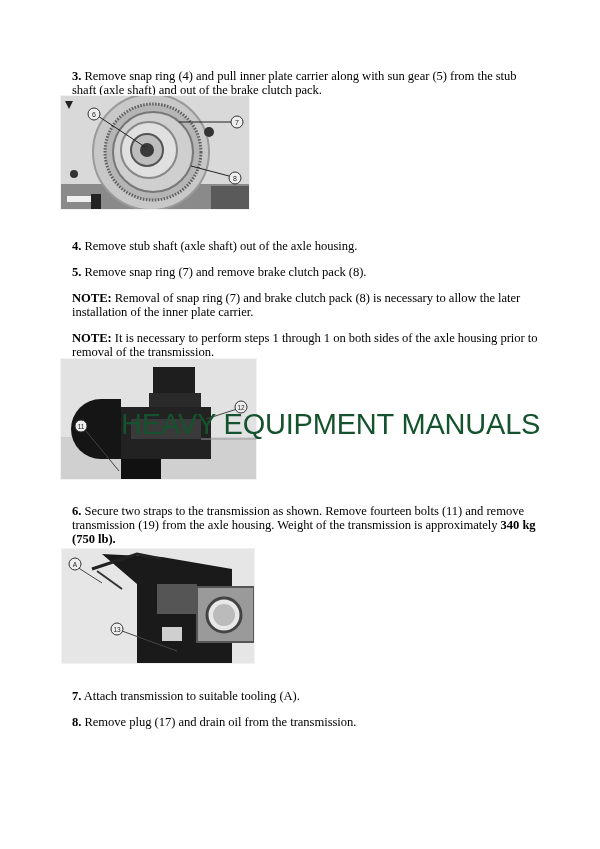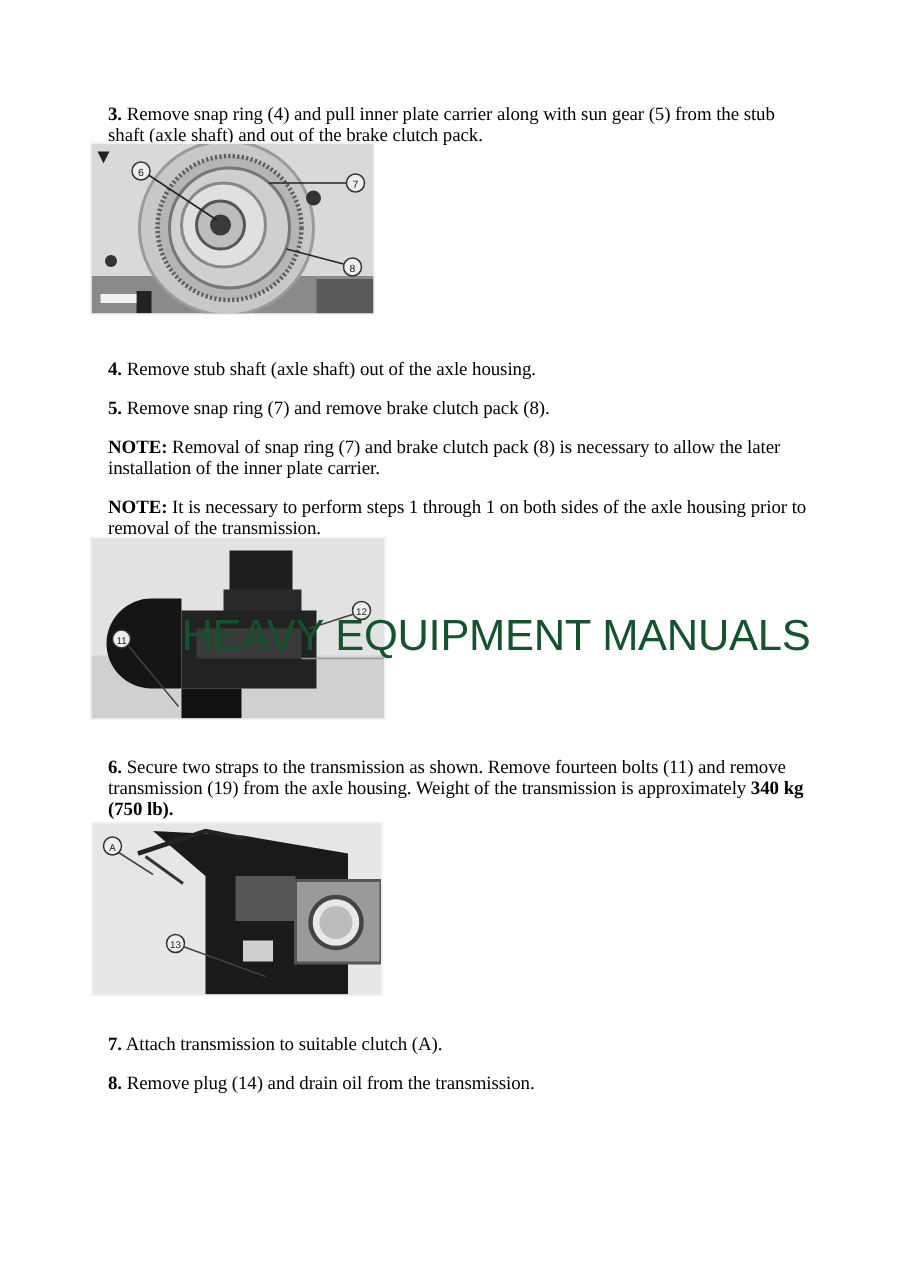--- a/index.html
+++ b/index.html
@@ -133,18 +133,18 @@
     <line x1="15" y1="18" x2="40" y2="34" stroke="#444" stroke-width="1"></line>
     <circle cx="13" cy="15" r="6" fill="#eee" stroke="#333" stroke-width="1"></circle>
     <text x="13" y="18" font-size="6.5" text-anchor="middle" font-family="Liberation Sans, sans-serif" fill="#222">A</text>
     <line x1="60" y1="82" x2="115" y2="102" stroke="#444" stroke-width="1"></line>
     <circle cx="55" cy="80" r="6" fill="#eee" stroke="#333" stroke-width="1"></circle>
     <text x="55" y="83" font-size="6.5" text-anchor="middle" font-family="Liberation Sans, sans-serif" fill="#222">13</text>
   </svg>
 </div>
 
 <p class="para" style="position:absolute;left:60px;top:677px;width:470px;">
-  <span class="step-num">7.</span><span> Attach transmission to suitable clutch (A).</span>
+  <span class="step-num">7.</span><span> Attach transmission to suitable tooling (A).</span>
 </p>
 
 <p class="para" style="position:absolute;left:60px;top:703px;width:470px;">
-  <span class="step-num">8.</span><span> Remove plug (14) and drain oil from the transmission.</span>
+  <span class="step-num">8.</span><span> Remove plug (17) and drain oil from the transmission.</span>
 </p>
 
 </body></html>

